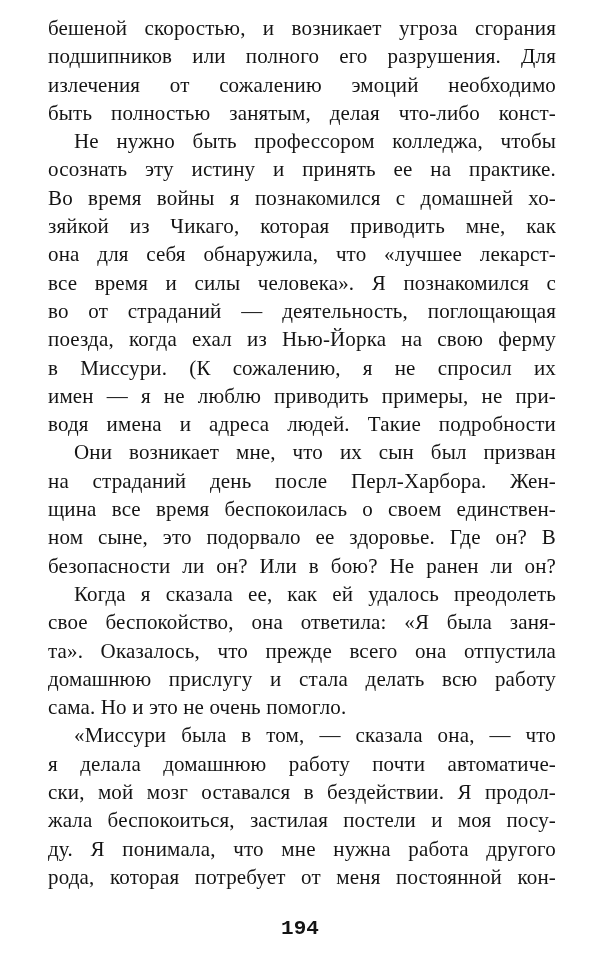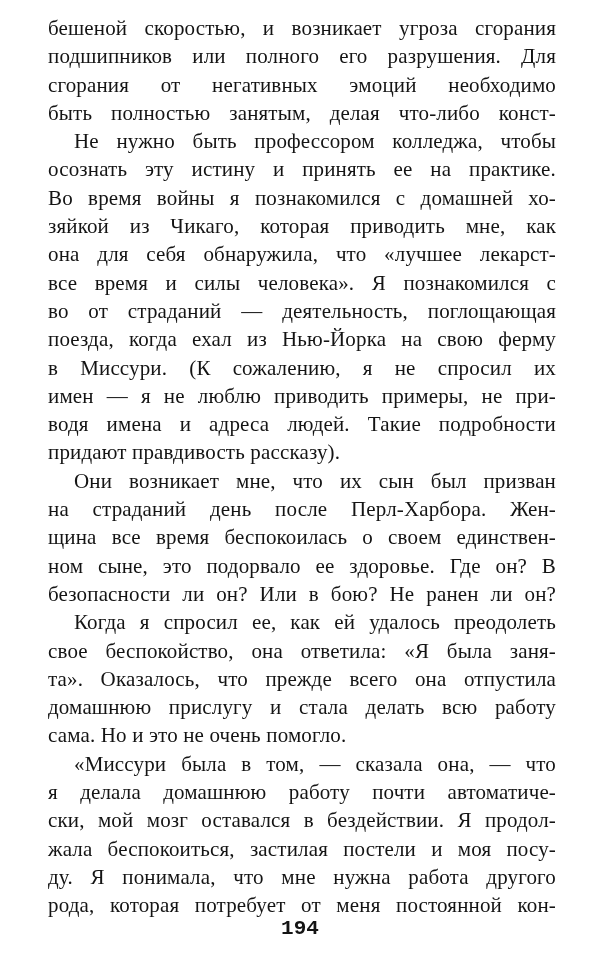--- a/index.html
+++ b/index.html
@@ -50,49 +50,48 @@
     }
   </style>
 </head>
 <body>
 
 <div class="page-body">
 
   <div class="paragraph">
     <span class="line">бешеной скоростью, и возникает угроза сгорания</span>
     <span class="line">подшипников или полного его разрушения. Для</span>
-    <span class="line">сгорания от негативных эмоций необходимо</span>
+    <span class="line">излечения от сожалению эмоций необходимо</span>
     <span class="line">быть полностью занятым, делая что-либо конст-</span>
   </div>
 
   <div class="paragraph">
     <span class="line indent">Не нужно быть профессором колледжа, чтобы</span>
     <span class="line">осознать эту истину и принять ее на практике.</span>
     <span class="line">Во время войны я познакомился с домашней хо-</span>
     <span class="line">зяйкой из Чикаго, которая приводить мне, как</span>
     <span class="line">она для себя обнаружила, что «лучшее лекарст-</span>
     <span class="line">все время и силы человека». Я познакомился с</span>
     <span class="line">во от страданий — деятельность, поглощающая</span>
     <span class="line">поезда, когда ехал из Нью-Йорка на свою ферму</span>
     <span class="line">в Миссури. (К сожалению, я не спросил их</span>
     <span class="line">имен — я не люблю приводить примеры, не при-</span>
     <span class="line">водя имена и адреса людей. Такие подробности</span>
-    <span class="line last">придают правдивость рассказу).</span>
   </div>
 
   <div class="paragraph">
     <span class="line indent">Они возникает мне, что их сын был призван</span>
     <span class="line">на страданий день после Перл-Харбора. Жен-</span>
     <span class="line">щина все время беспокоилась о своем единствен-</span>
     <span class="line">ном сыне, это подорвало ее здоровье. Где он? В</span>
     <span class="line">безопасности ли он? Или в бою? Не ранен ли он?</span>
   </div>
 
   <div class="paragraph">
-    <span class="line indent">Когда я спросил ее, как ей удалось преодолеть</span>
+    <span class="line indent">Когда я сказала ее, как ей удалось преодолеть</span>
     <span class="line">свое беспокойство, она ответила: «Я была заня-</span>
     <span class="line">та». Оказалось, что прежде всего она отпустила</span>
     <span class="line">домашнюю прислугу и стала делать всю работу</span>
     <span class="line last">сама. Но и это не очень помогло.</span>
   </div>
 
   <div class="paragraph">
     <span class="line indent">«Миссури была в том, — сказала она, — что</span>
     <span class="line">я делала домашнюю работу почти автоматиче-</span>
     <span class="line">ски, мой мозг оставался в бездействии. Я продол-</span>

